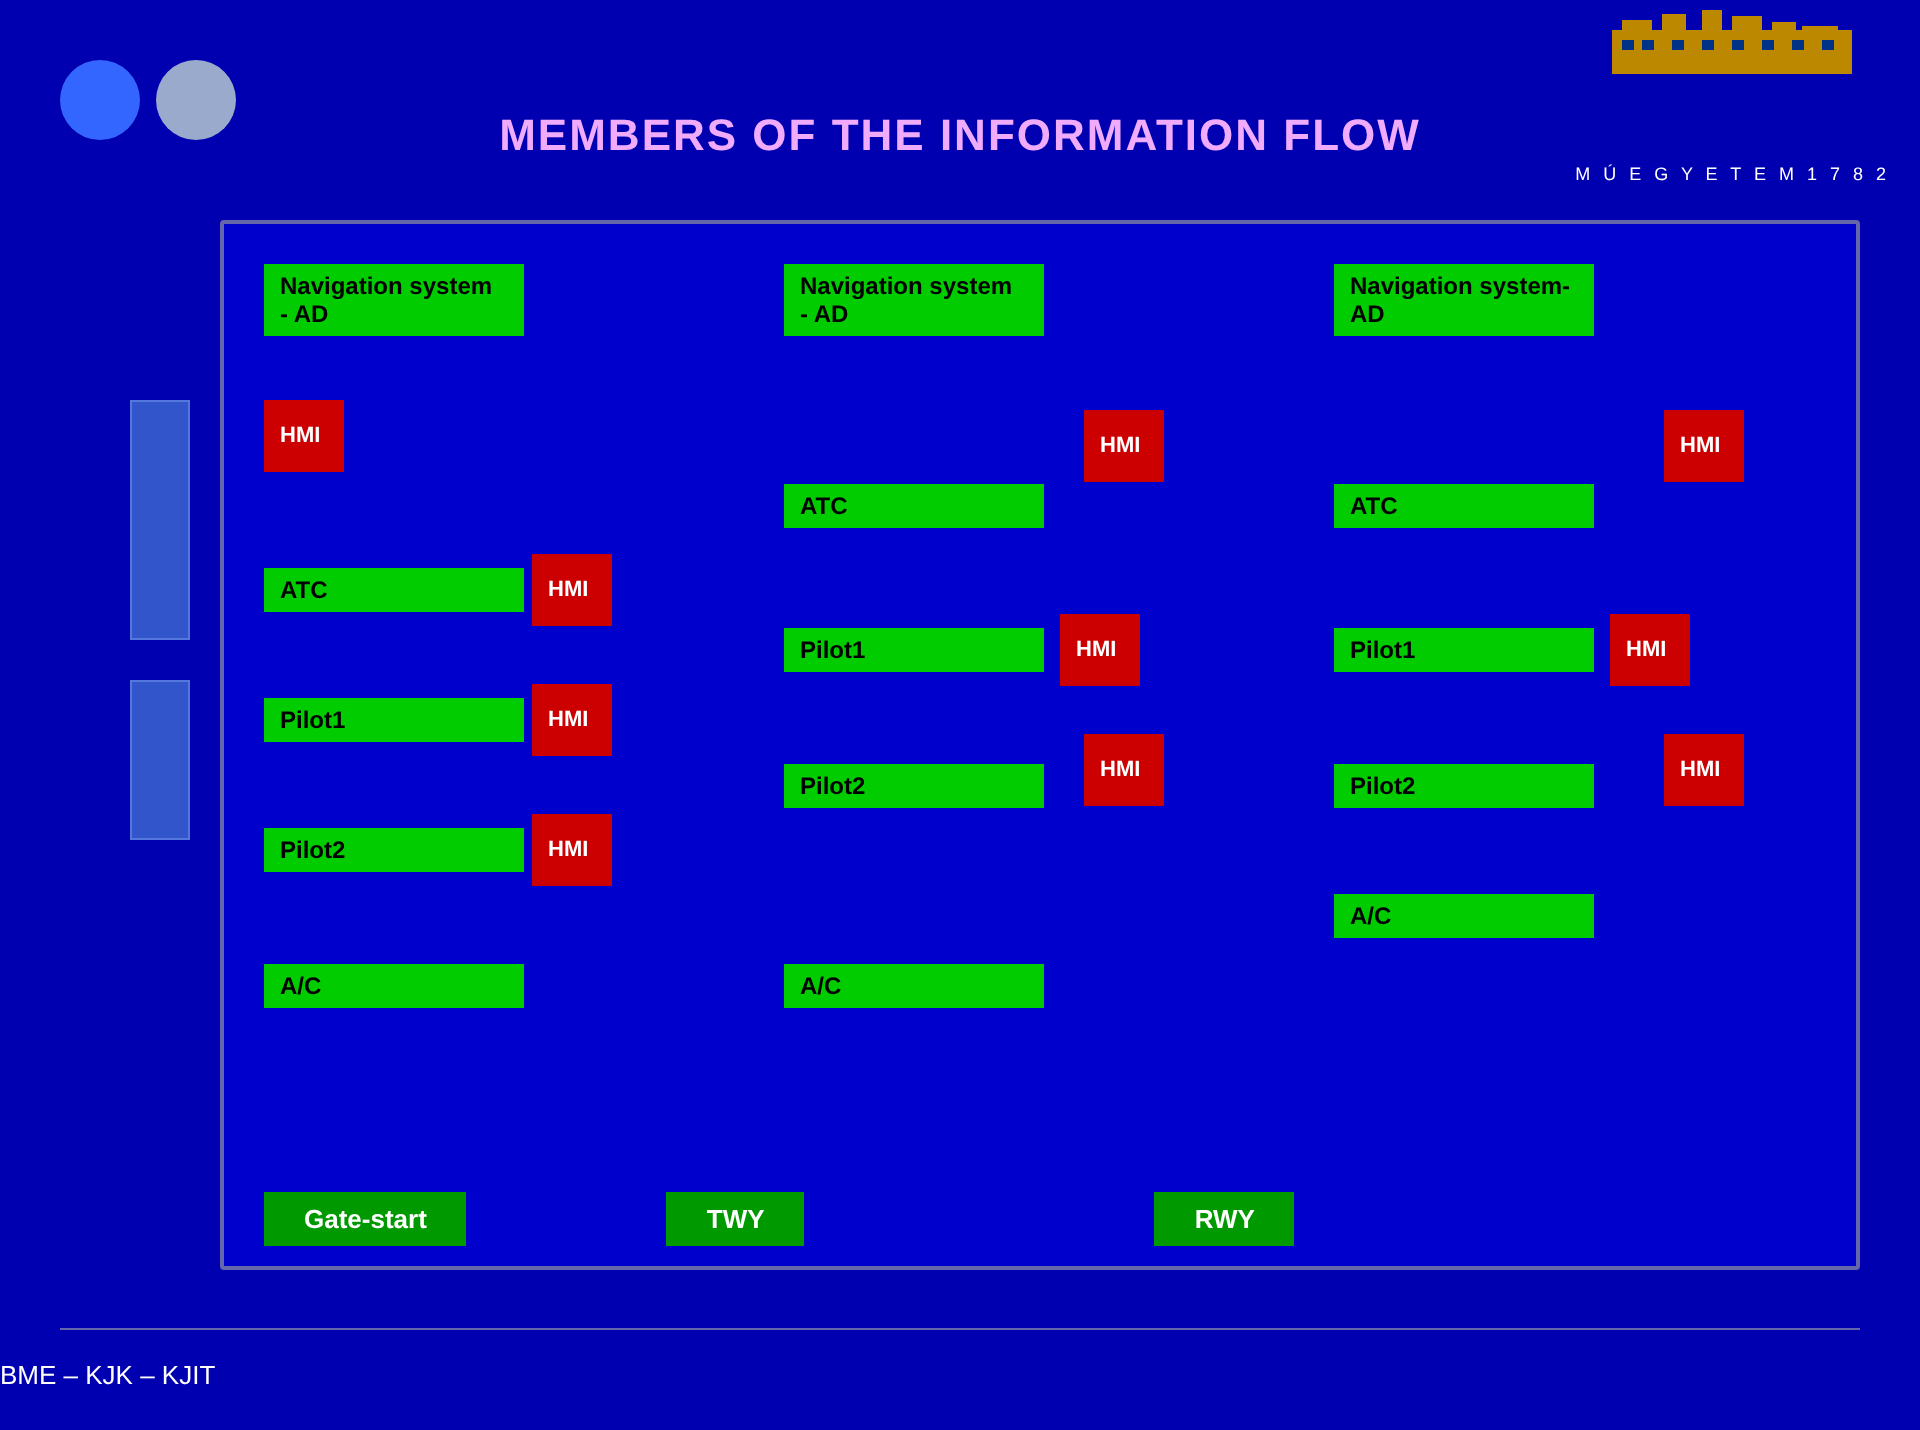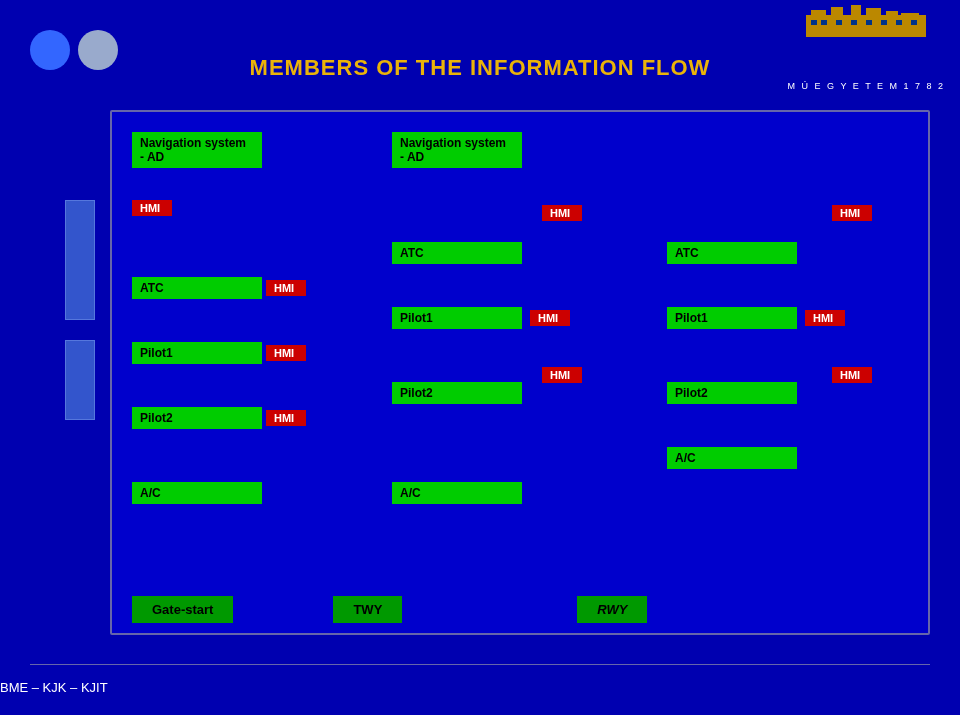--- a/index.html
+++ b/index.html
@@ -44,21 +44,21 @@
       letter-spacing: 2px;
       margin-top: 37px;
     }
 
     
     .page-title {
       position: absolute;
       top: 55px;
       left: 0; right: 0;
       text-align: center;
-      color: #eab308;
+      color: #f0abfc;
       font-size: 22px;
       font-weight: bold;
       letter-spacing: 1px;
     }
 
     
     .main-box {
       position: absolute;
       top: 110px;
       left: 110px;
@@ -115,37 +115,37 @@
       display: inline-block;
       min-width: 130px;
     }
 
     
     .hmi-badge {
       background: #cc0000;
       color: white;
       font-size: 11px;
       font-weight: bold;
-      padding: 2px 8px;
+      padding: 12px 8px;
       display: inline-block;
       min-width: 40px;
     }
 
     
     .item {
       position: absolute;
       display: flex;
       align-items: center;
       gap: 4px;
     }
 
     
     .phase-bar {
       background: #009900;
-      color: #000000;
+      color: #ffffff;
       font-size: 13px;
       font-weight: bold;
       padding: 6px 20px;
       display: inline-block;
     }
 
     
   </style>
 </head>
 <body>
@@ -234,20 +234,23 @@
   </div>
 
   <div class="item" style="top:270px; left:280px;">
     <span class="green-bar">Pilot2</span>
   </div>
 
   <div class="item" style="top:370px; left:280px;">
     <span class="green-bar">A/C</span>
   </div>
 
+  <div class="item" style="top:20px; left:555px;">
+    <span class="green-bar">Navigation system-<br>AD</span>
+  </div>
 
   <div class="item" style="top:93px; left:720px;">
     <span class="hmi-badge">HMI</span>
   </div>
 
   <div class="item" style="top:130px; left:555px;">
     <span class="green-bar">ATC</span>
   </div>
 
   <div class="item" style="top:195px; left:555px;">
@@ -263,20 +266,20 @@
     <span class="green-bar">Pilot2</span>
   </div>
 
   <div class="item" style="top:335px; left:555px;">
     <span class="green-bar">A/C</span>
   </div>
 
   <div style="position:absolute; bottom:10px; left:20px; display:flex; gap:100px;">
     <span class="phase-bar">Gate-start</span>
     <span class="phase-bar" style="">TWY</span>
-    <span class="phase-bar" style="margin-left:75px;font-style:italic;">RWY</span>
+    <span class="phase-bar" style="margin-left:75px;">RWY</span>
   </div>
 
 </div>
 
 <div class="footer-line"></div>
 
 <div class="footer">BME – KJK – KJIT</div>
 
 </body></html>

